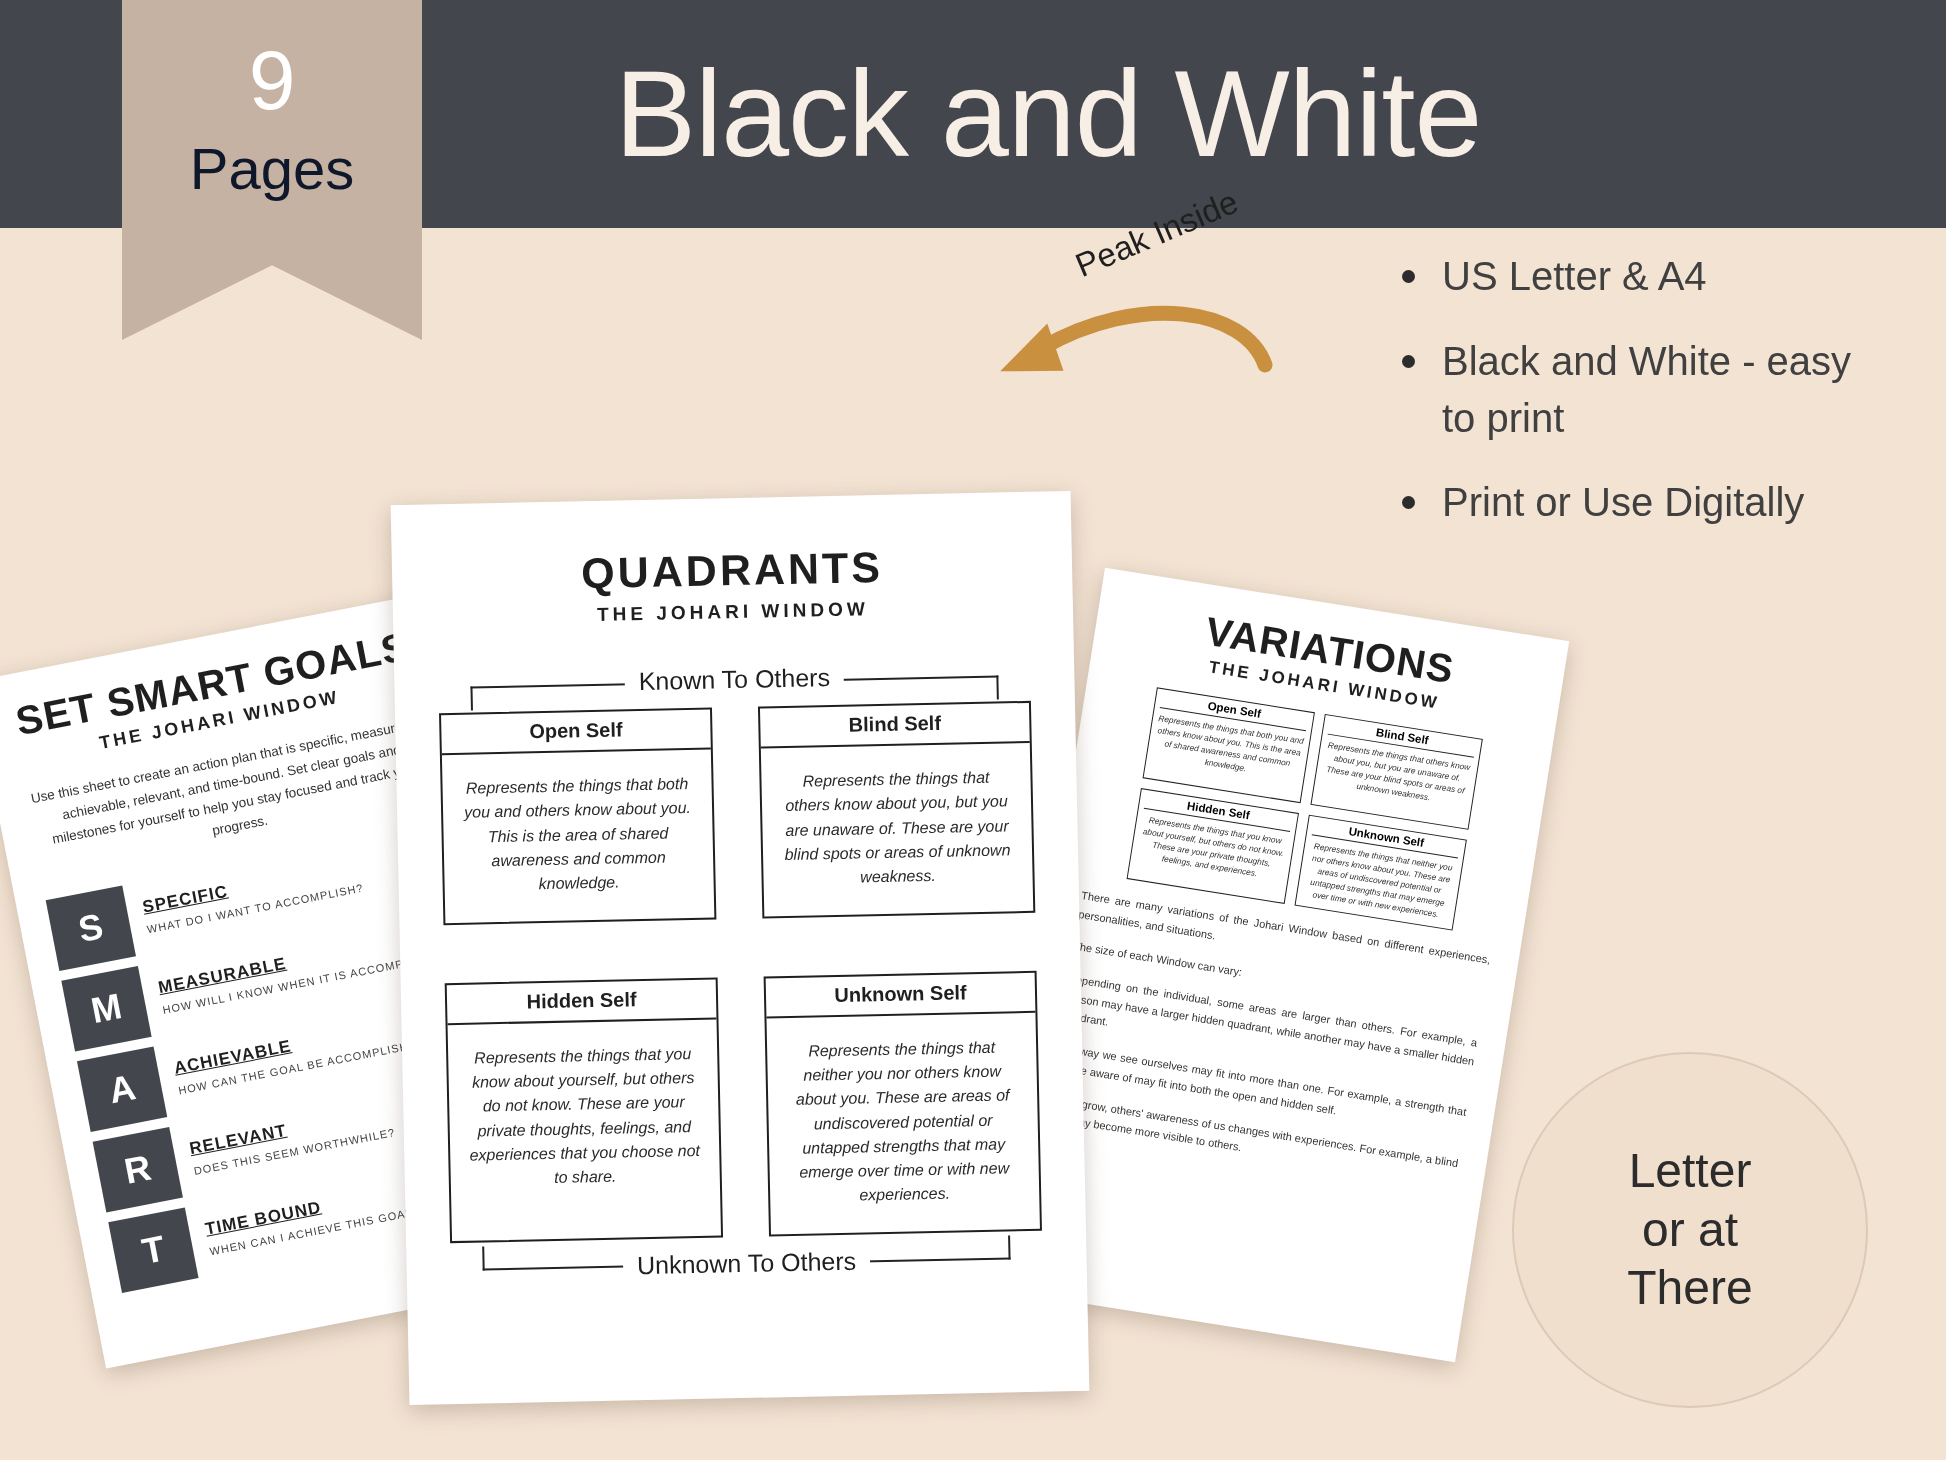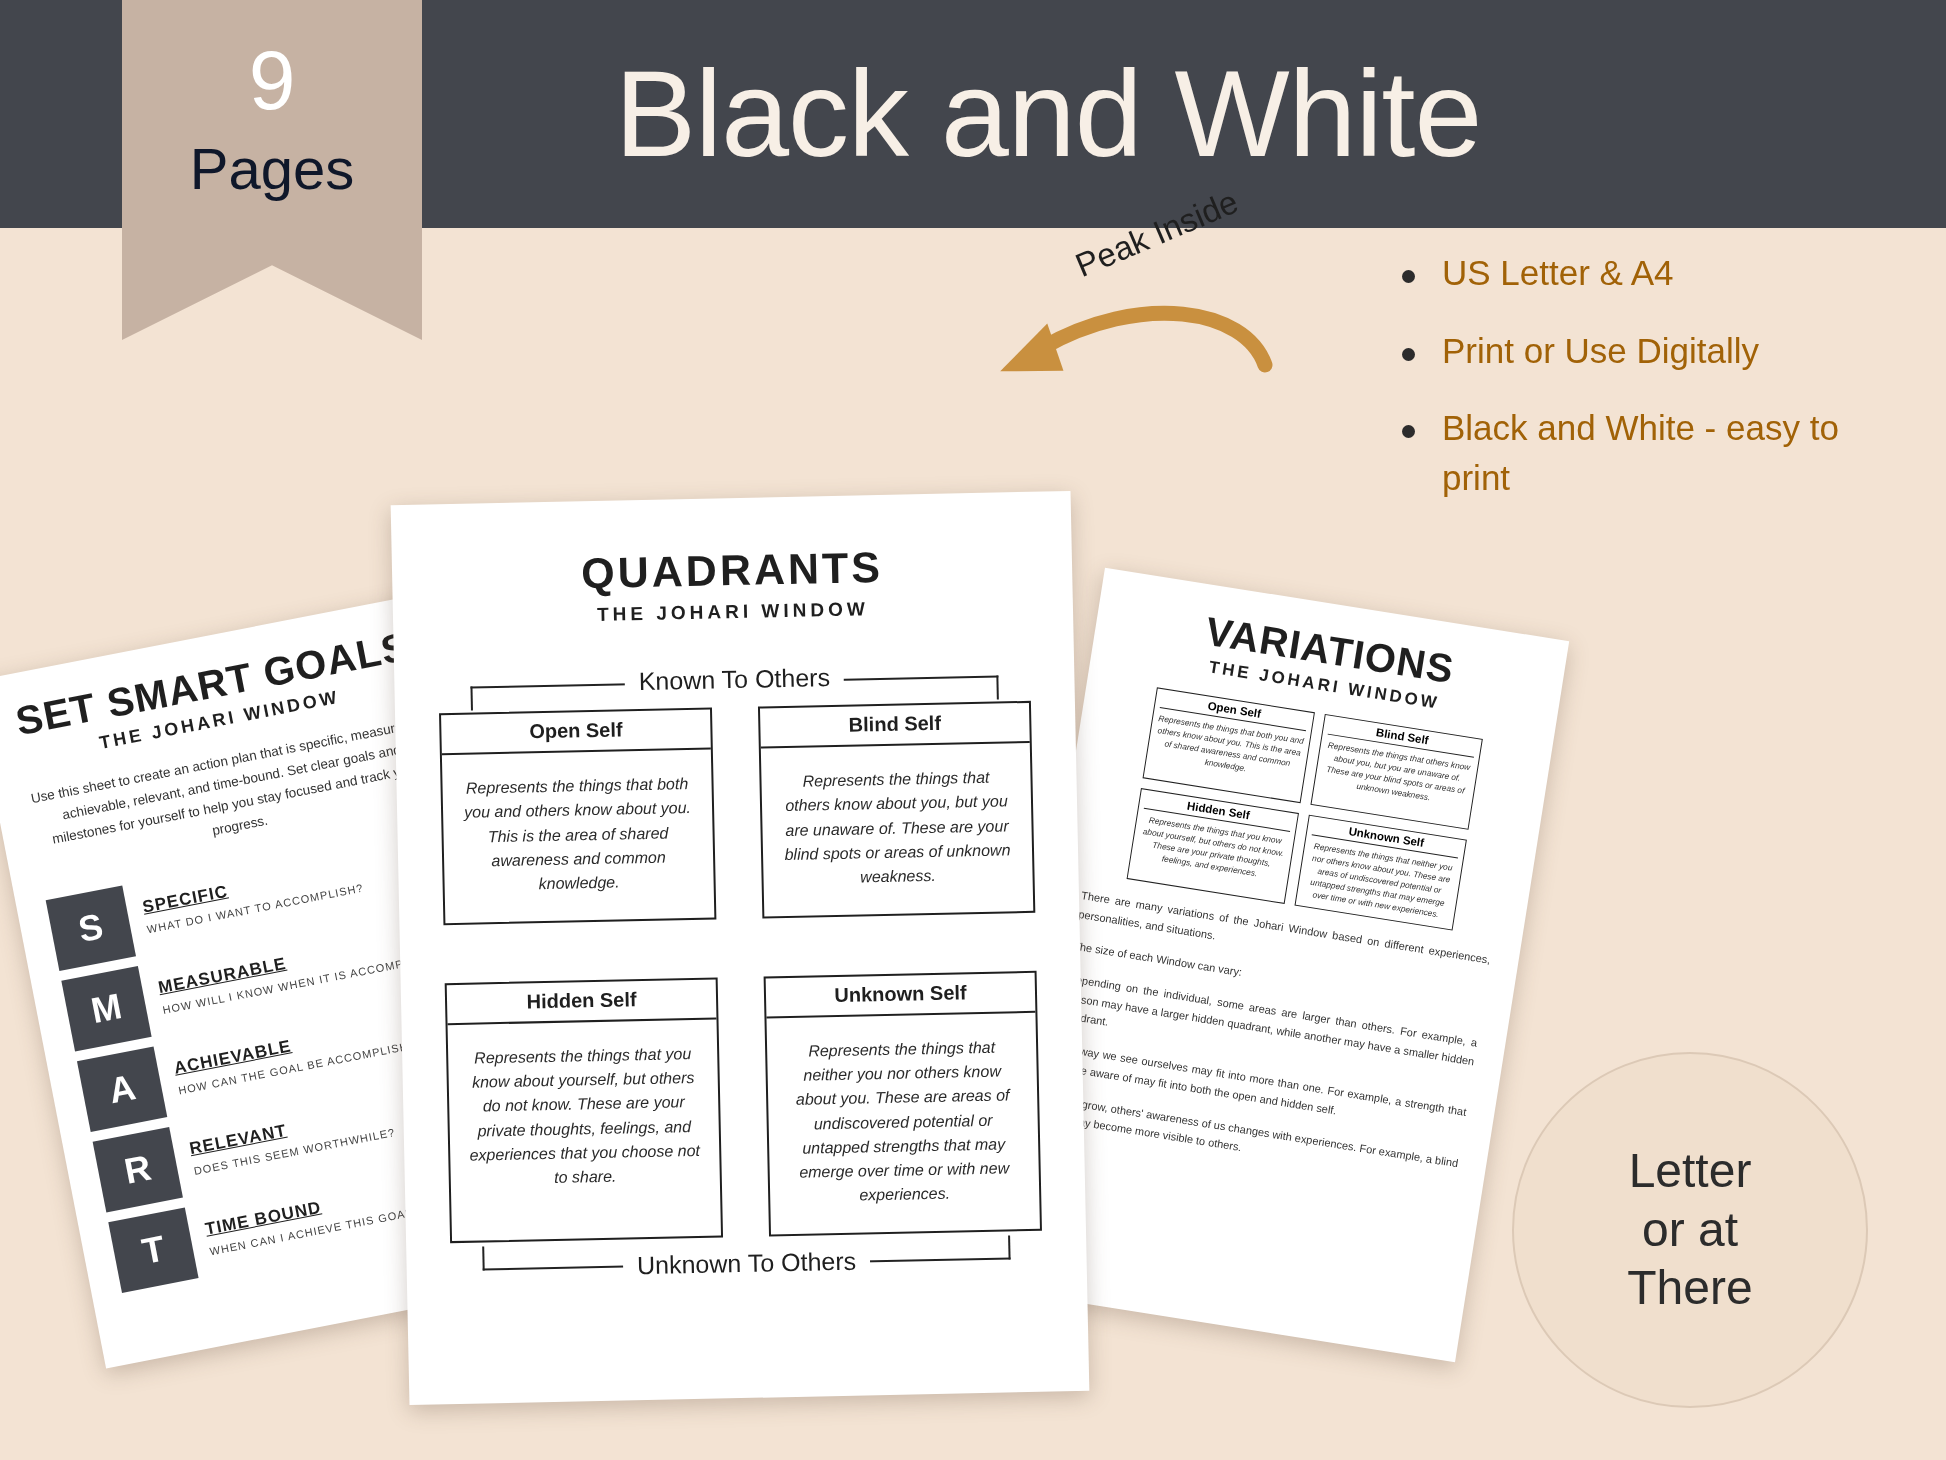--- a/index.html
+++ b/index.html
@@ -76,22 +76,22 @@
   
   .features {
     position: absolute;
     left: 1390px;
     top: 248px;
     width: 500px;
     z-index: 4;
   }
   .feature-item {
     position: relative;
-    color: #a16207;
-    font-size: 35px;
+    color: #404040;
+    font-size: 40px;
     line-height: 1.42;
     margin-bottom: 28px;
     padding-left: 52px;
   }
   .feature-item::before {
     content: "";
     position: absolute;
     left: 12px;
     top: 22px;
     width: 13px;
@@ -409,22 +409,22 @@
   <div class="topbar-title">Black and White</div>
 </div>
 
 <div class="ribbon">
   <div class="ribbon-number">9</div>
   <div class="ribbon-label">Pages</div>
 </div>
 
 <div class="features">
   <div class="feature-item">US Letter &amp; A4</div>
+  <div class="feature-item">Black and White - easy to print</div>
   <div class="feature-item">Print or Use Digitally</div>
-  <div class="feature-item">Black and White - easy to print</div>
 </div>
 
 <div class="peak-wrap">
   <div class="peak-text">Peak Inside</div>
   <svg width="320" height="190" viewBox="0 0 320 190" style="position:absolute;left:-10px;top:30px;">
     <path d="M275 95 C 255 38, 150 22, 52 78" stroke="#c9903f" stroke-width="15" fill="none" stroke-linecap="round"></path>
     <path d="M18 112 L 48 52 L 78 92 Z" fill="#c9903f" transform="rotate(18 48 82)"></path>
   </svg>
 </div>
 

